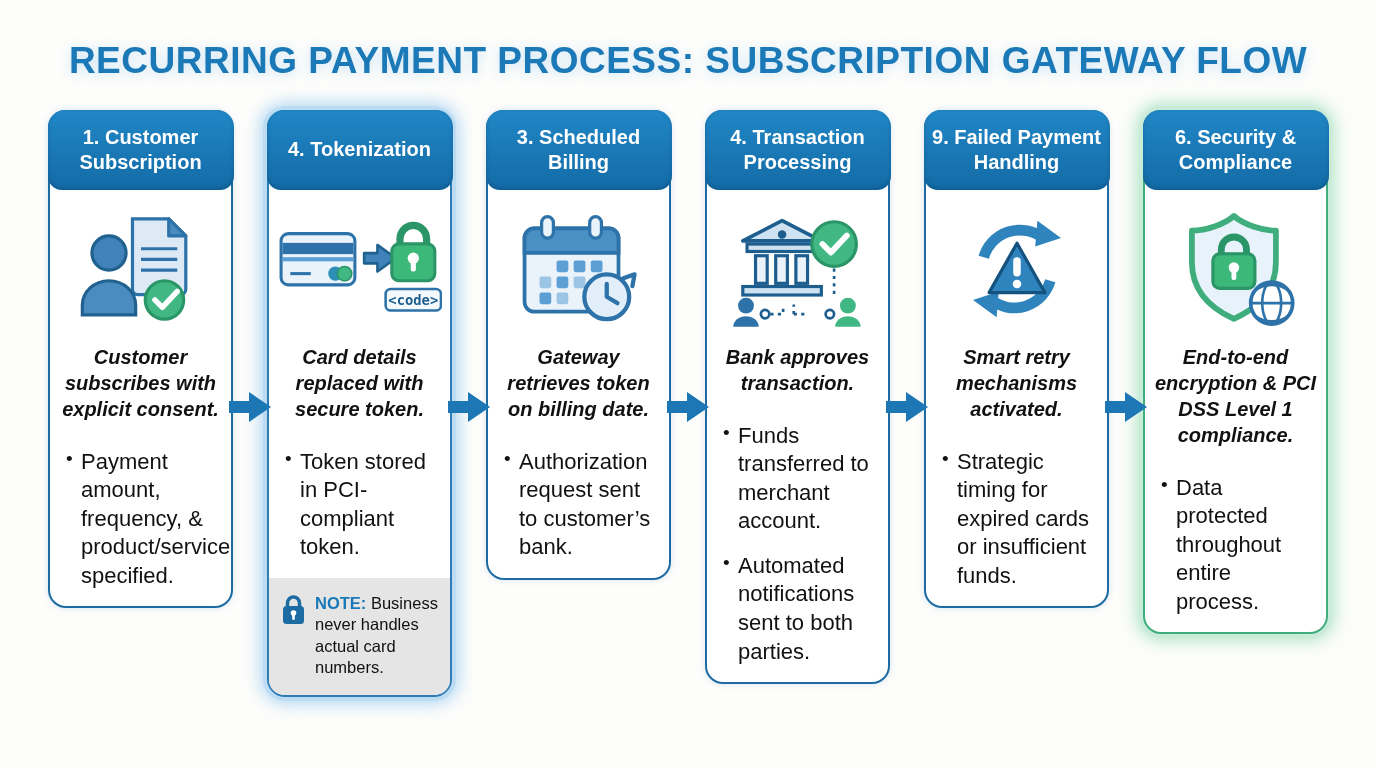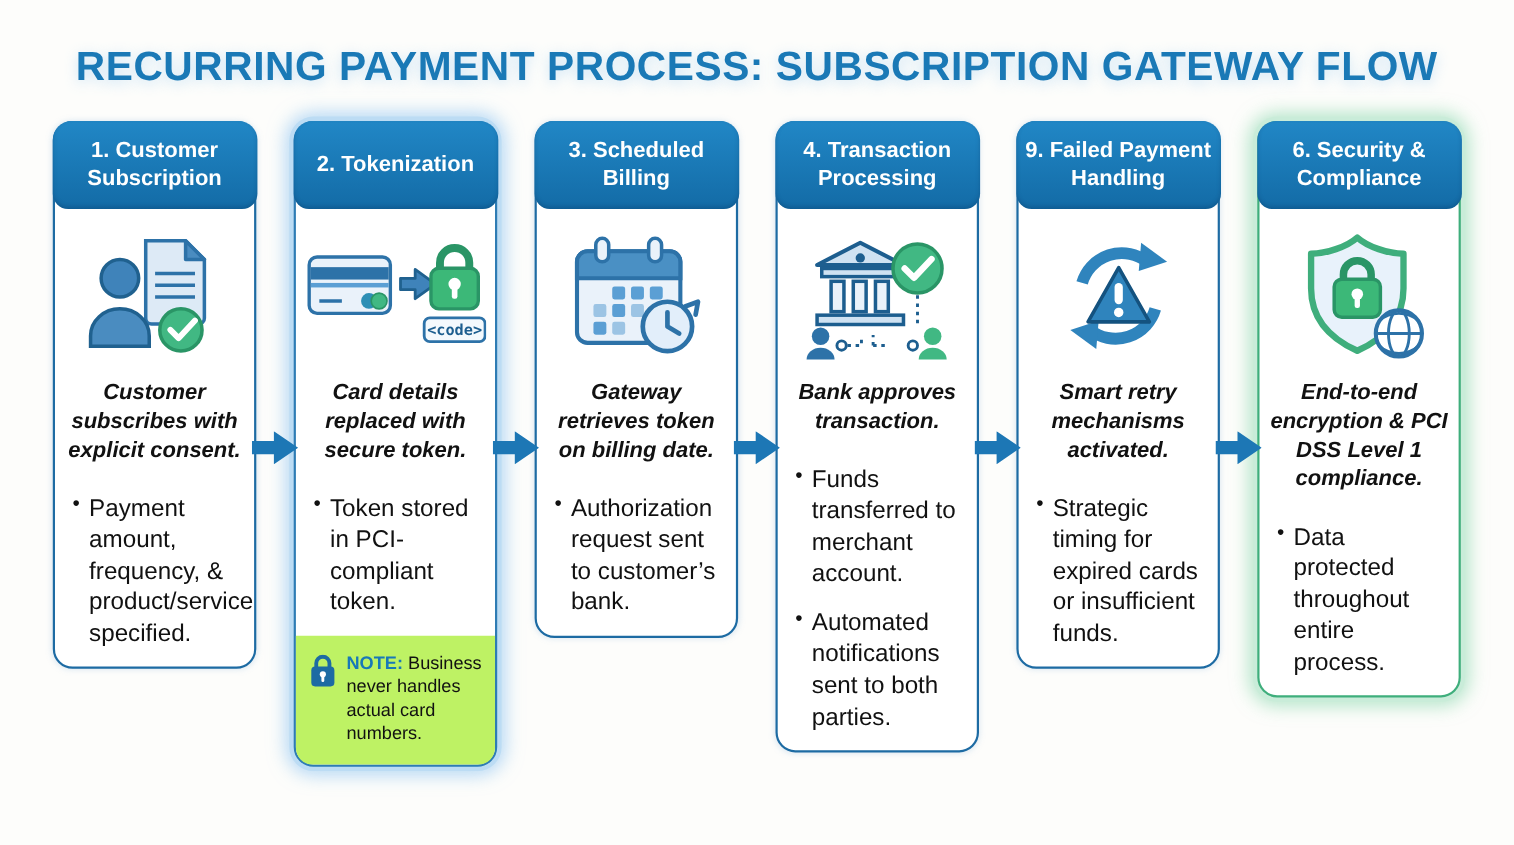--- a/index.html
+++ b/index.html
@@ -76,21 +76,21 @@
     font-size:22px; line-height:1.3;
     margin-bottom:16px;
   }
   .card-bullets li::before {
     content:"\2022";
     position:absolute; left:0; top:-1px;
     font-size:19px; color:#111;
   }
   .note-box {
     margin-top:auto;
-    background:#bef264;
+    background:#e5e5e5;
     border-radius:0 0 15px 15px;
     padding:15px 10px 16px 12px;
     display:flex; gap:9px; align-items:flex-start;
   }
   .note-text { font-size:16.5px; line-height:1.3; color:#111; }
   .note-label { color:#1878b8; font-weight:bold; }
   .arrow-gap { width:34px; flex:none; position:relative; }
   .arrow-gap svg { position:absolute; top:282px; left:-4px; }
   .code-tag-text {
     font-family:"DejaVu Sans Mono", monospace;
@@ -127,21 +127,21 @@
       </ul>
     </div>
 
     <div class="arrow-gap">
       <svg width="42" height="30" viewBox="0 0 42 30">
         <polygon points="0,9 20,9 20,0 42,15 20,30 20,21 0,21" fill="#1d77b5"></polygon>
       </svg>
     </div>
 
     <div class="card hl-blue">
-      <div class="card-header">2. Tokenization</div>
+      <div class="card-header">4. Tokenization</div>
       <div class="card-icon">
         <svg width="164" height="108" viewBox="0 0 160 105">
           <rect x="3" y="18" width="72" height="50" rx="7" fill="#eaf2fa" stroke="#2d72a8" stroke-width="3"></rect>
           <rect x="4.5" y="27" width="69" height="11" fill="#2d72a8"></rect>
           <rect x="4.5" y="41" width="69" height="4" fill="#5b9fd4"></rect>
           <line x1="12" y1="57" x2="32" y2="57" stroke="#2d72a8" stroke-width="3"></line>
           <circle cx="56" cy="57" r="7" fill="#2d8fb5"></circle>
           <circle cx="65" cy="57" r="7" fill="#41b883" stroke="#2a9566" stroke-width="1.5"></circle>
           <path d="M84 37 h13 v-8 l18 13 -18 13 v-8 h-13 z" fill="#3f83ba" stroke="#20618f" stroke-width="2.5" stroke-linejoin="round"></path>
           <path d="M119 30 v-7 a13 13 0 0 1 26 0 v7" fill="none" stroke="#2a9566" stroke-width="7"></path>

